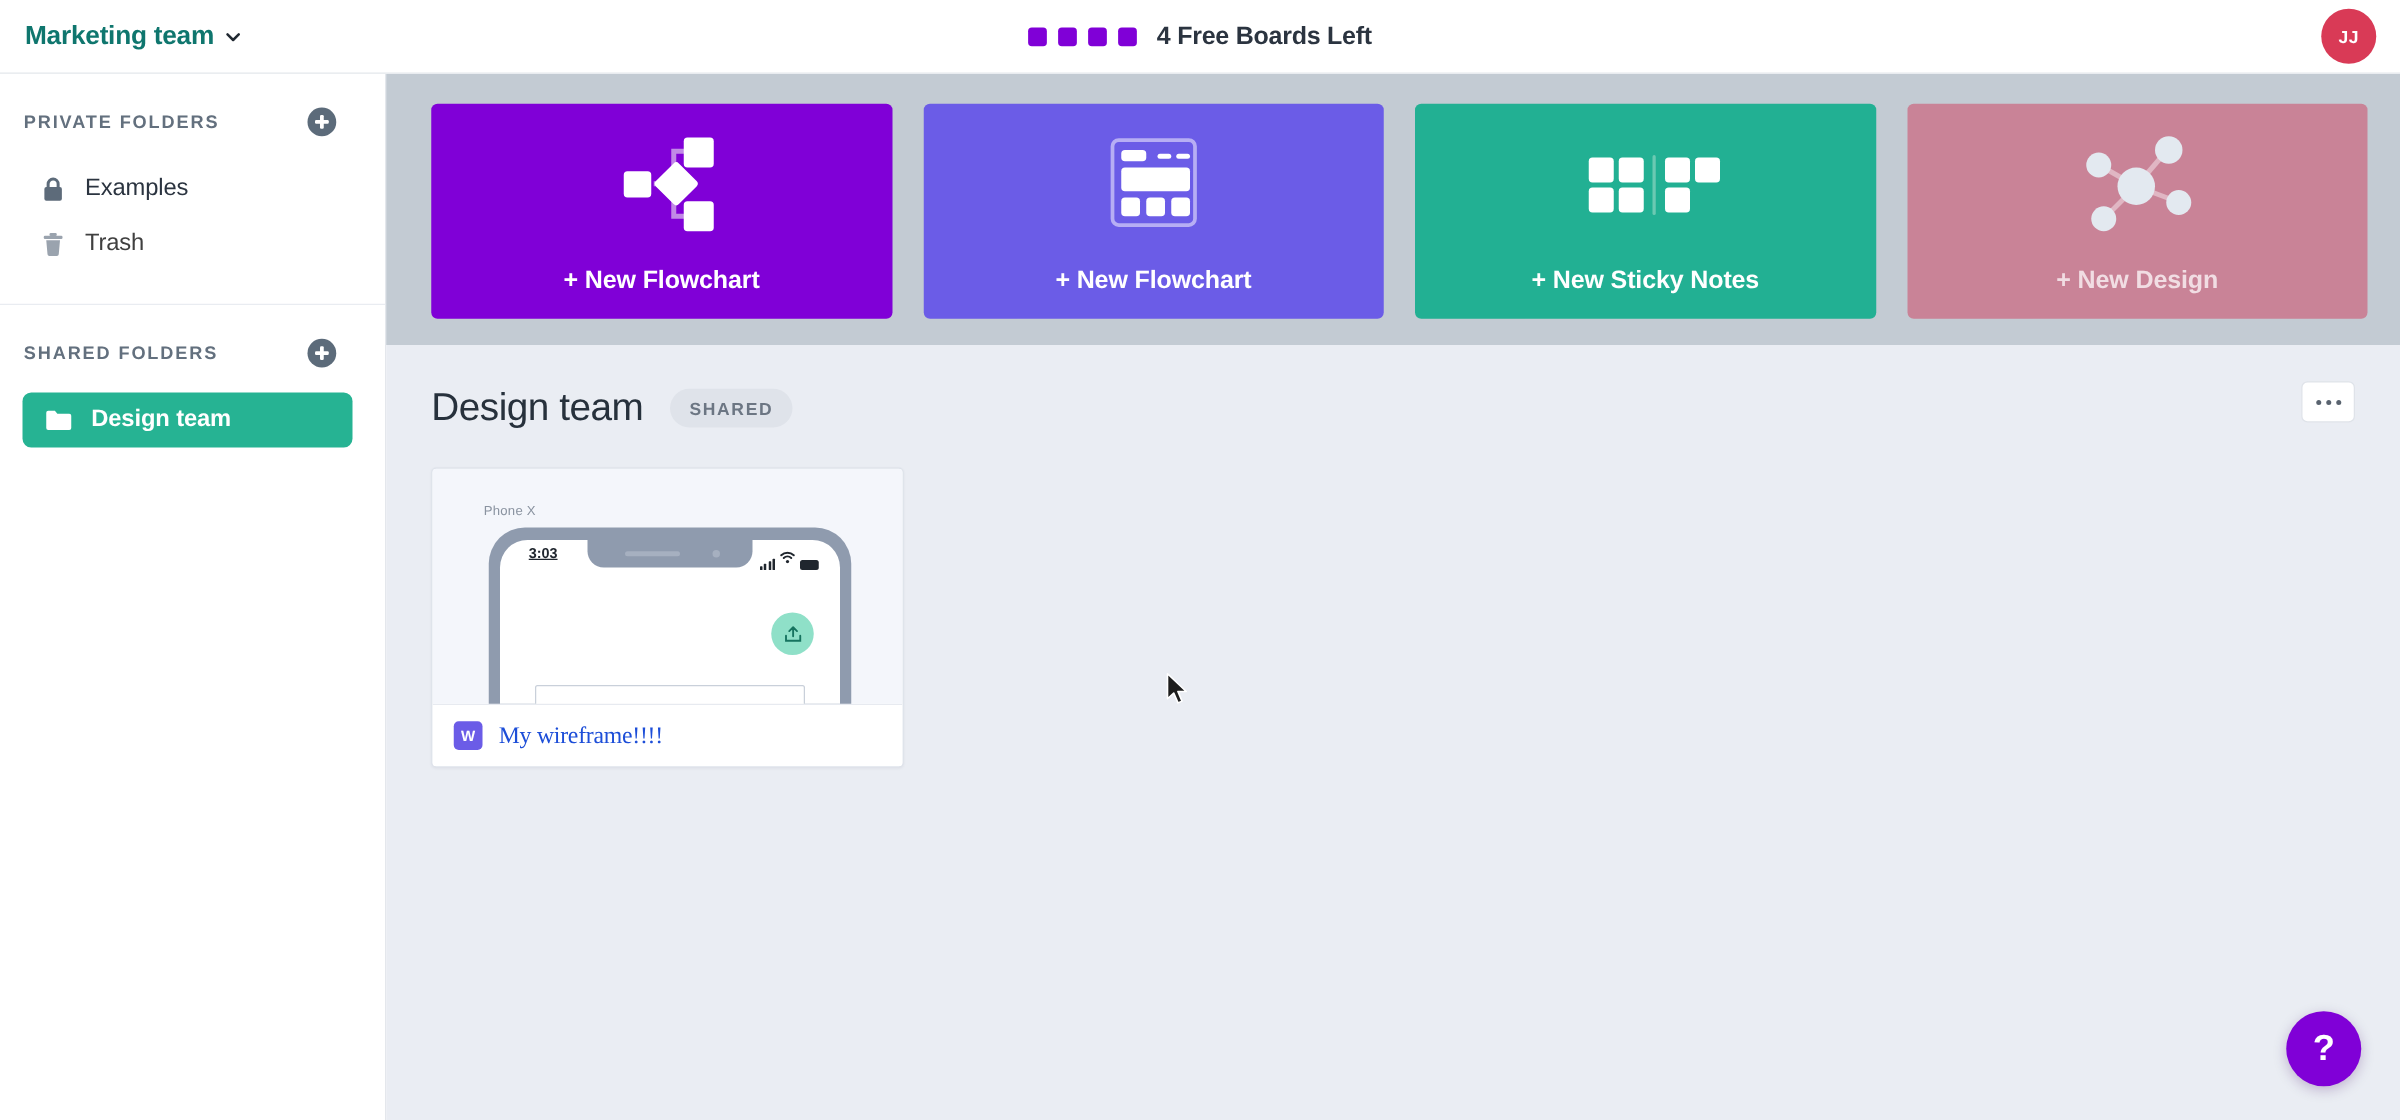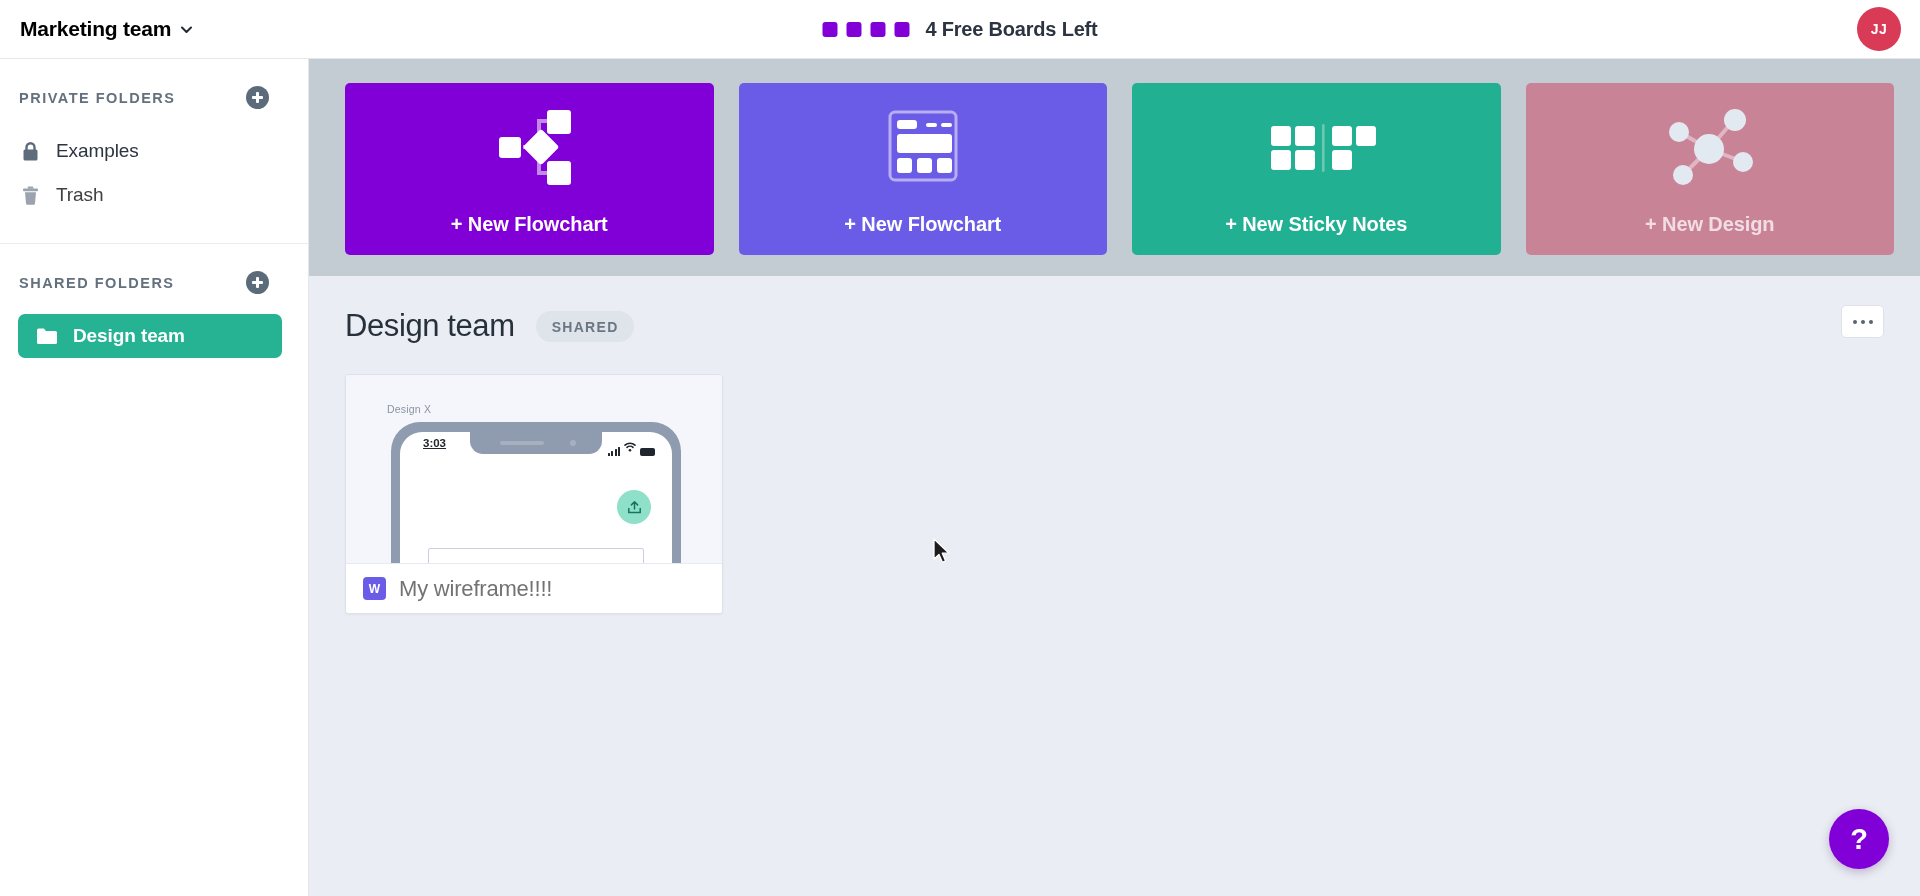--- a/index.html
+++ b/index.html
@@ -17,21 +17,21 @@
     background: #ffffff;
     border-bottom: 1px solid #e4e7ec;
     display: flex; align-items: center;
     position: relative;
     z-index: 5;
   }
   .team-switcher {
     display: flex; align-items: center; gap: 9px;
     margin-left: 20px; cursor: pointer;
   }
-  .team-name { font-size: 21px; font-weight: 600; color: #000000; letter-spacing: -0.2px; }
+  .team-name { font-size: 21px; font-weight: 600; color: #0f766e; letter-spacing: -0.2px; }
   .chev { width: 13px; height: 13px; display: block; }
   .chev svg { display: block; }
 
   .boards-left {
     position: absolute; left: 50%; transform: translateX(-50%);
     display: flex; align-items: center; gap: 9px;
   }
   .board-pips { display: flex; gap: 9px; }
   .pip { width: 15px; height: 15px; border-radius: 3px; background: #8000d7; }
   .boards-left-text { font-size: 20px; font-weight: 600; color: #2b3440; margin-left: 7px; letter-spacing: -0.2px; }
@@ -71,21 +71,21 @@
     background: #5c6b7a;
     display: flex; align-items: center; justify-content: center;
     cursor: pointer; flex: none;
   }
   .add-btn .plus-h { position: absolute; width: 11px; height: 2.6px; background: #fff; border-radius: 1px; }
   .add-btn .plus-v { position: absolute; width: 2.6px; height: 11px; background: #fff; border-radius: 1px; }
   .add-btn-inner { position: relative; width: 11px; height: 11px; display: flex; align-items: center; justify-content: center; }
 
   .side-item {
     display: flex; align-items: center; gap: 15px;
-    padding: 9px 19px; margin: 0 0 0 0;
+    padding: 9px 19px; margin: 0 0 0 12px;
     height: 44px;
     cursor: pointer;
   }
   .side-item .ic { width: 22px; display: flex; justify-content: center; align-items: center; flex: none; }
   .side-item-label { font-size: 19px; letter-spacing: -0.1px; }
   .side-item.examples .side-item-label { color: #2b3440; font-weight: 500; }
   .side-item.trash .side-item-label { color: #404040; font-weight: 400; }
 
   .side-item.selected {
     background: #26b393;
@@ -197,21 +197,21 @@
   }
   .board-foot {
     height: 50px; display: flex; align-items: center; gap: 13px;
     padding: 0 17px; border-top: 1px solid #e7eaf0; background: #fff;
   }
   .board-badge {
     width: 23px; height: 23px; border-radius: 4px; background: #6b5ce7;
     color: #fff; font-size: 12px; font-weight: 700;
     display: flex; align-items: center; justify-content: center; flex: none;
   }
-  .board-name { font-size: 22px; color: #737373; letter-spacing: -0.2px; }
+  .board-name { font-size: 19px; color: #1d4ed8; letter-spacing: -0.2px; font-family: Liberation Serif, serif; }
 
   
   .help-fab {
     position: absolute; right: 31px; bottom: 27px;
     width: 60px; height: 60px; border-radius: 50%;
     background: #8000d7; color: #fff;
     font-size: 29px; font-weight: 700;
     display: flex; align-items: center; justify-content: center;
     cursor: pointer;
     box-shadow: 0 3px 10px rgba(60,0,100,.25);
@@ -385,21 +385,21 @@
 
         <div class="folder-menu">
           <i></i>
           <i></i>
           <i></i>
         </div>
 
         <div class="board-grid">
           <div class="board-card">
             <div class="board-thumb">
-              <span class="thumb-caption">Design X</span>
+              <span class="thumb-caption">Phone X</span>
               <div class="phone">
                 <div class="phone-screen">
                   <div class="notch">
                     <i class="speaker"></i>
                     <i class="cam"></i>
                   </div>
                   <span class="status-time">3:03</span>
                   <span class="status-right">
                     <span class="bars">
                         <i></i>

